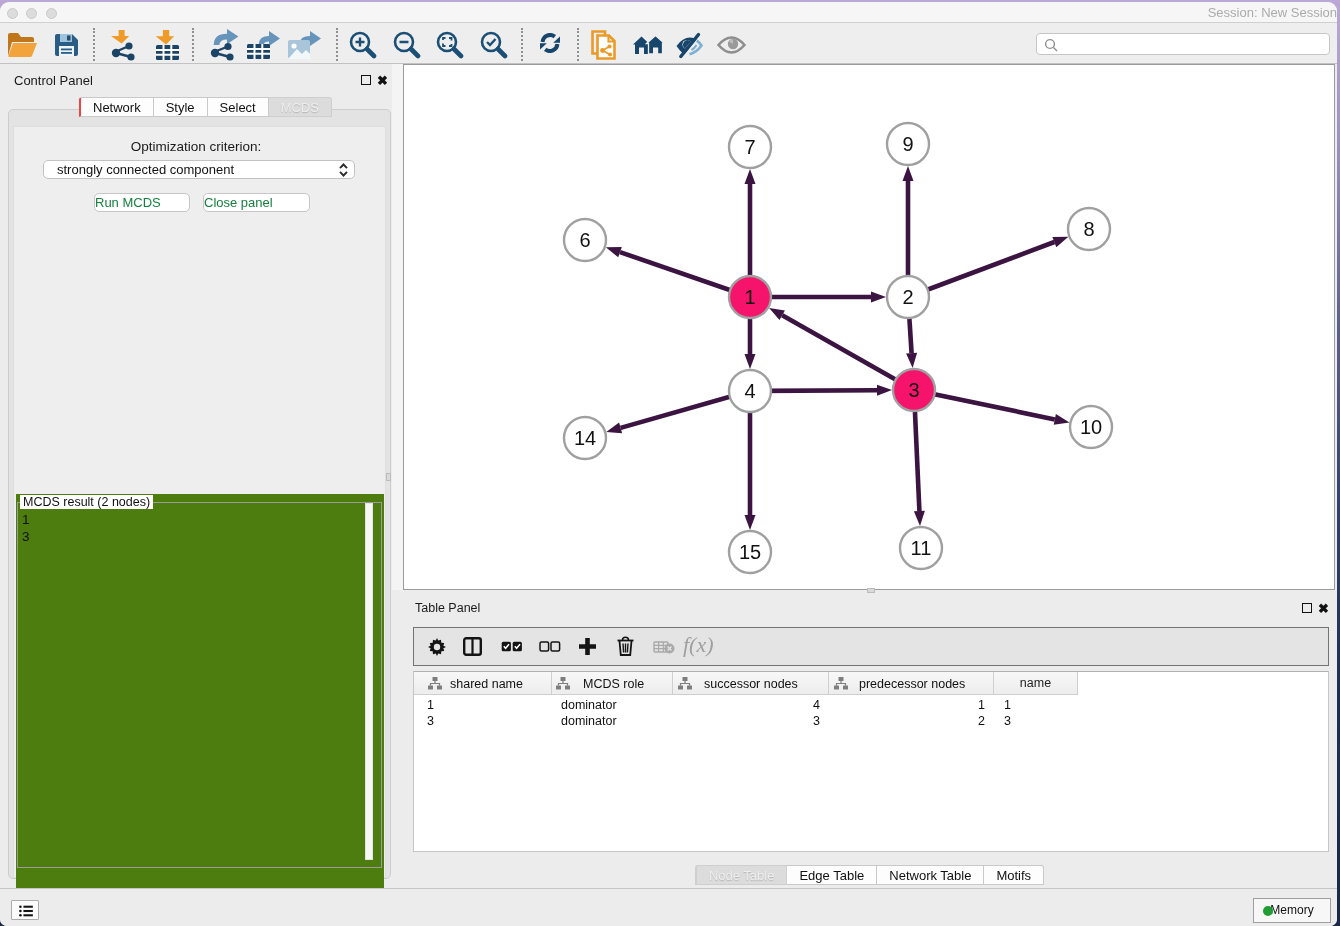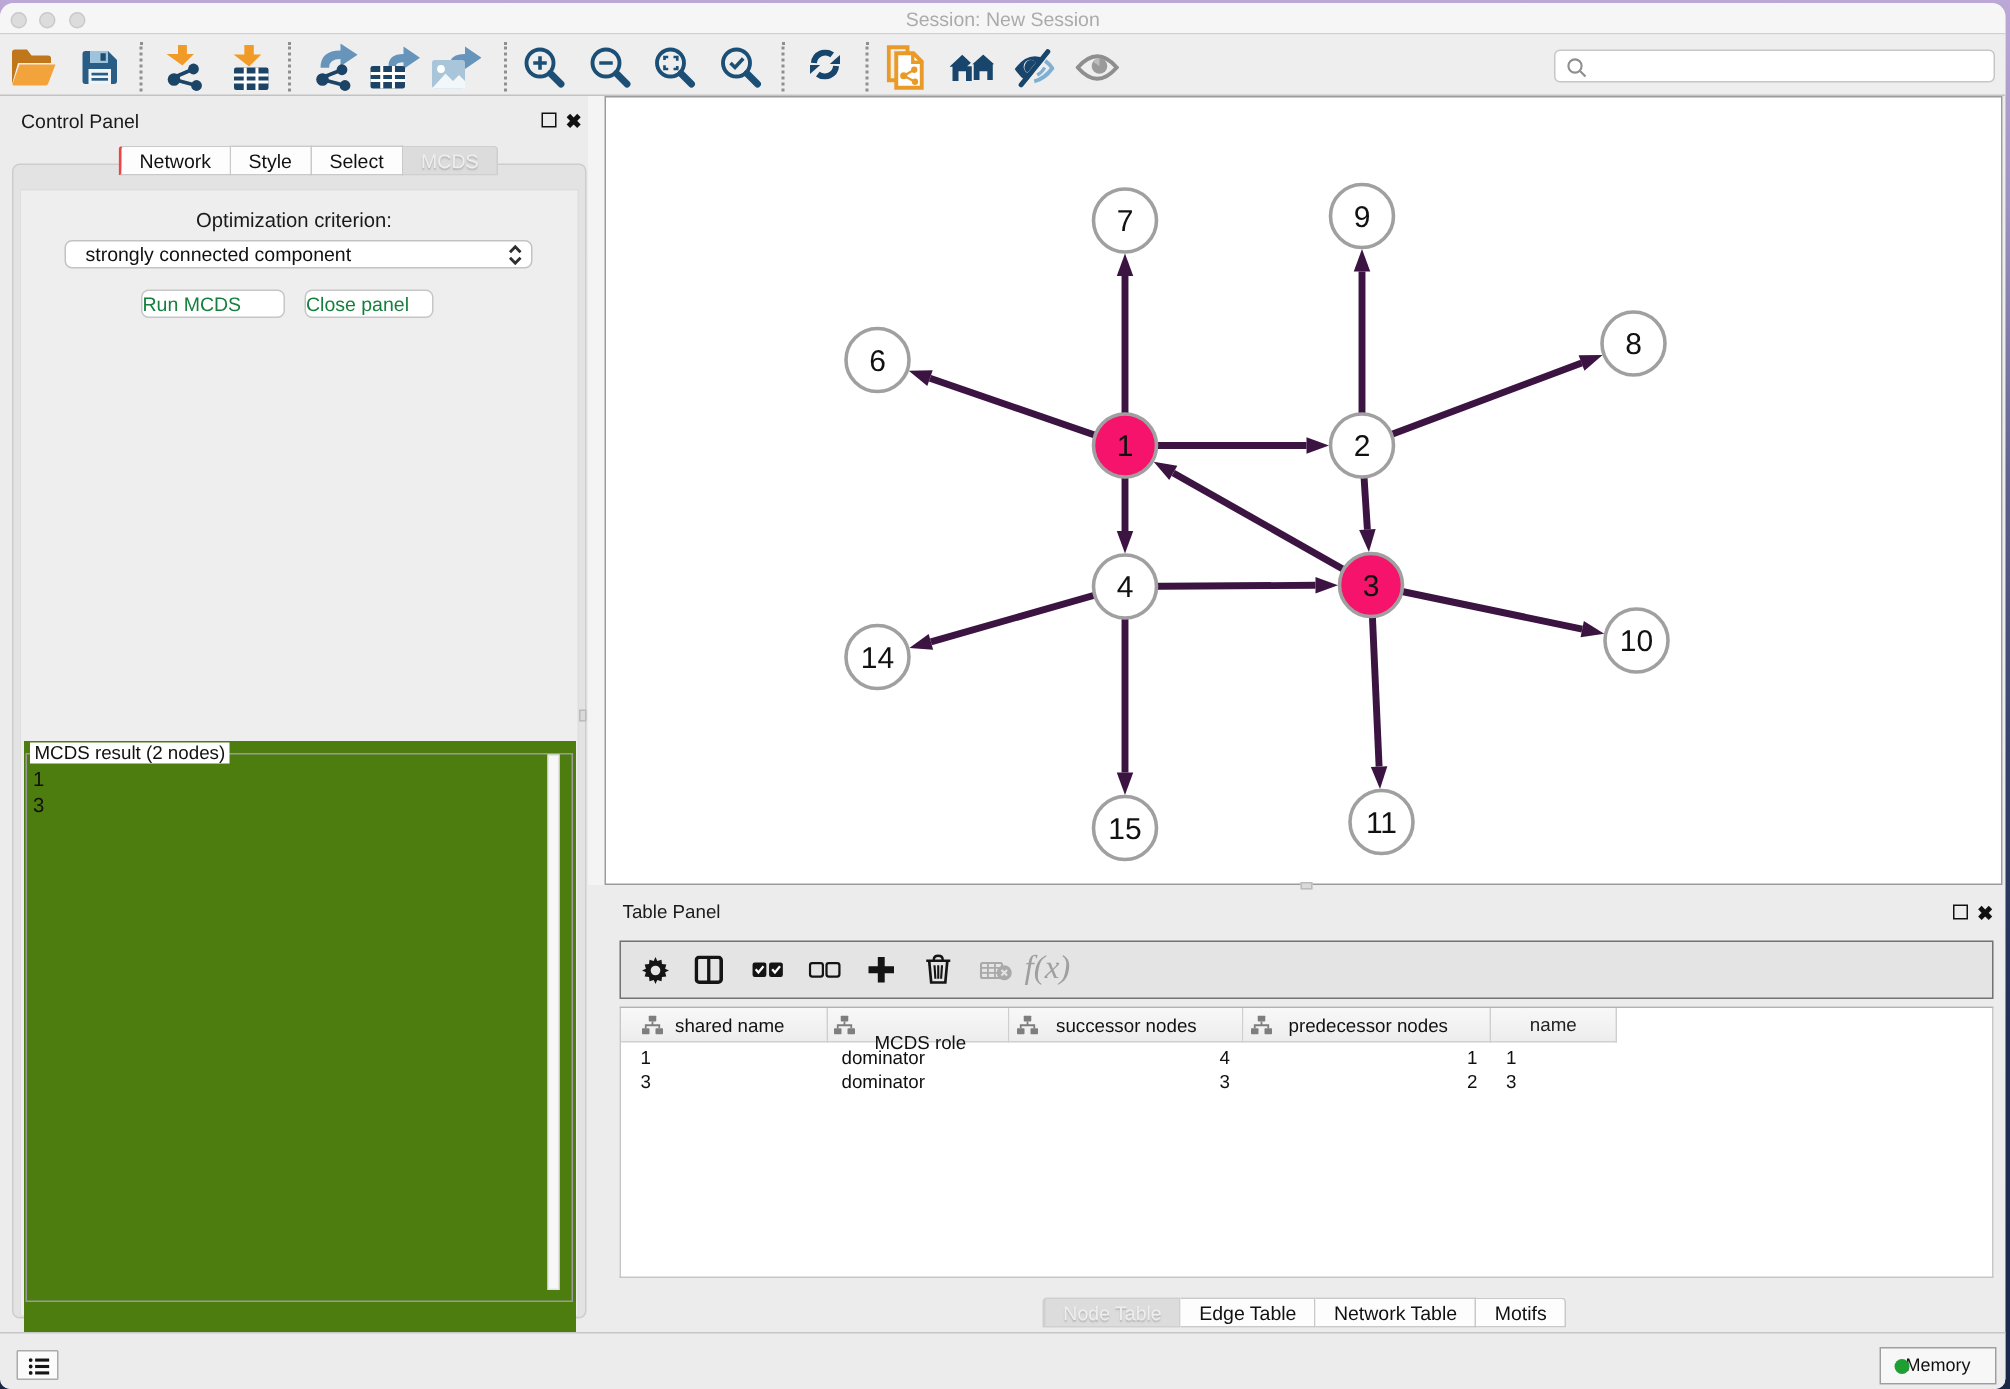--- a/index.html
+++ b/index.html
@@ -2,21 +2,21 @@
 <html><head>
 <meta charset="utf-8">
 <style>
 * { margin:0; padding:0; box-sizing:border-box; }
 html,body { width:1340px; height:926px; overflow:hidden; }
 body { background:linear-gradient(180deg,#bca8d6 0%,#9d92c0 15%,#5d618c 35%,#33406c 55%,#1f2e54 75%,#1a2848 100%); font-family:"Liberation Sans", sans-serif; }
 #win { position:absolute; left:0; top:2px; width:1337px; height:924px; background:#ececec; border-radius:9px 9px 7px 7px; overflow:hidden; }
 
 #titlebar { position:absolute; left:0; top:0; width:100%; height:21px; background:#f6f6f6; border-radius:9px 9px 0 0; border-bottom:1px solid #d0d0d0; }
 .tl { position:absolute; top:6px; width:11px; height:11px; border-radius:50%; background:#dcdcdc; border:1px solid #c9c9c9; }
-#title { position:absolute; top:3px; width:100%; text-align:center; font-size:13px; color:#ababab; }
+#title { position:absolute; top:3px; width:100%; text-align:right; font-size:13px; color:#ababab; }
 
 #toolbar { position:absolute; left:0; top:21px; width:100%; height:41px; background:#eeeeee; border-bottom:1px solid #c2c2c2; }
 .tbi { position:absolute; top:6px; }
 .tbsep { position:absolute; top:5px; height:33px; width:0; border-left:2px dotted #8f8f8f; }
 #search { position:absolute; left:1036px; top:10px; width:294px; height:22px; background:#fff; border:1px solid #c6c6c6; border-radius:4px; }
 
 #cpanel { position:absolute; left:0; top:62px; width:392px; height:824px; background:#ececec; }
 #cp-title { position:absolute; left:14px; top:9px; font-size:13px; color:#1a1a1a; }
 .winbtn-sq { position:absolute; width:10px; height:10px; border:1.6px solid #111; }
 .winbtn-x { position:absolute; font-size:13px; font-weight:bold; color:#111; line-height:10px; }
@@ -201,21 +201,21 @@
       <div class="tab sel last">MCDS</div>
     </div>
     <div id="opt-label">Optimization criterion:</div>
     <div id="combo">strongly connected component
       <svg width="11" height="14" style="position:absolute; right:5px; top:2px;" viewBox="0 0 11 14">
         <path d="M2 5.2 L5.5 1.5 L9 5.2" fill="none" stroke="#2e2e2e" stroke-width="1.9"></path>
         <path d="M2 8.8 L5.5 12.5 L9 8.8" fill="none" stroke="#2e2e2e" stroke-width="1.9"></path>
       </svg>
     </div>
     <div class="btn" style="left:94px; top:129px; width:96px;">Run MCDS</div>
-    <div class="btn" style="left:203px; top:129px; width:86px;">Close panel</div>
+    <div class="btn" style="left:203px; top:129px; width:107px;">Close panel</div>
     <div id="mcds-group">
       <div id="mcds-border"></div>
       <div id="mcds-label">MCDS result (2 nodes)</div>
       <div style="position:absolute; left:6px; top:18px; font-size:13.5px; color:#111; line-height:16.5px;">1<br>3</div>
       <div id="mcds-scroll"></div>
     </div>
   </div>
   <div id="vsplit"></div>
   <div id="netwin">
     <svg id="graph" width="935" height="503" viewBox="0 0 935 503" style="position:absolute; left:0; top:22px;">
@@ -318,21 +318,21 @@
       </svg>
       <div style="position:absolute; left:269px; top:4px; font-family:'Liberation Serif',serif; font-style:italic; font-size:22px; color:#9f9f9f;">f(x)</div>
     </div>
     <div id="tp-table">
       <div class="hcell" style="left:0; width:138px;"></div>
       <div class="hcell" style="left:138px; width:121px;"></div>
       <div class="hcell" style="left:259px; width:156px;"></div>
       <div class="hcell" style="left:415px; width:165px;"></div>
       <div class="hcell" style="left:580px; width:84px;">name</div>
       <div class="cell" style="left:36px; top:1px; width:110px; text-align:left; line-height:22px; font-size:12.5px;">shared name</div>
-      <div class="cell" style="left:169px; top:1px; width:100px; text-align:left; line-height:22px; font-size:12.5px;margin-top:11px;">MCDS role</div>
+      <div class="cell" style="left:169px; top:1px; width:100px; text-align:left; line-height:22px; font-size:12.5px;">MCDS role</div>
       <div class="cell" style="left:290px; top:1px; width:130px; text-align:left; line-height:22px; font-size:12.5px;">successor nodes</div>
       <div class="cell" style="left:445px; top:1px; width:140px; text-align:left; line-height:22px; font-size:12.5px;">predecessor nodes</div>
       <svg class="hicon" style="position:absolute; left:14px; top:5px;" width="14" height="13" viewBox="0 0 14 13">
           <use href="#orgicon"></use>
         </svg>
       <svg class="hicon" style="position:absolute; left:142px; top:5px;" width="14" height="13" viewBox="0 0 14 13">
           <use href="#orgicon"></use>
         </svg>
       <svg class="hicon" style="position:absolute; left:264px; top:5px;" width="14" height="13" viewBox="0 0 14 13">
           <use href="#orgicon"></use>

